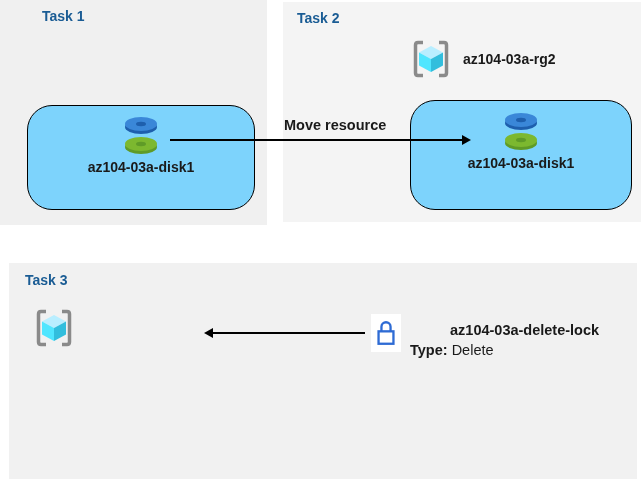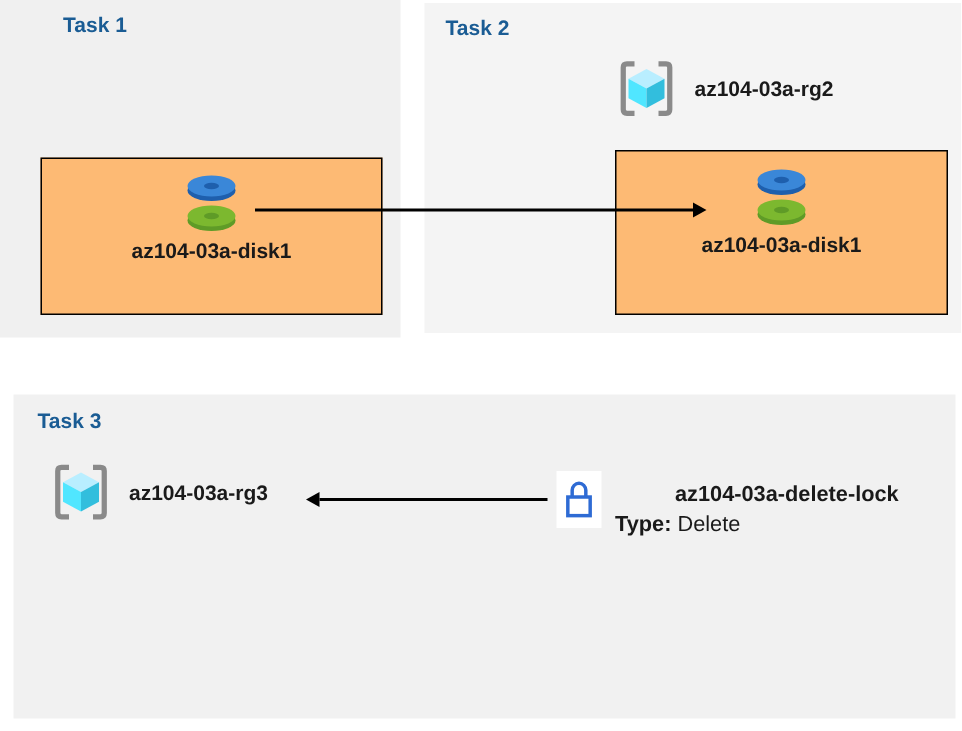--- a/index.html
+++ b/index.html
@@ -12,21 +12,21 @@
   #panel-task2{left:283px;top:2px;width:358px;height:220px;background:var(--panel2);}
   #panel-task3{left:9px;top:263px;width:628px;height:216px;background:var(--panel3);}
 
   .task-title{position:absolute;font-weight:bold;font-size:14px;color:var(--title);white-space:nowrap;}
   .rg-row{position:absolute;display:flex;align-items:center;}
   .rg-icon{width:42px;height:40px;flex:0 0 auto;}
   .rg-label{font-weight:bold;font-size:14px;margin-left:11px;white-space:nowrap;}
 
   .res-box{position:absolute;border:1.5px solid var(--box_border);box-sizing:border-box;
     display:flex;flex-direction:column;align-items:center;}
-  .res-box.white{background:#fdba74;}
+  .res-box.white{background:#7dd3fc;border-radius:25px;}
   .disk-icon{width:44px;height:42px;}
   .disk-label{font-weight:bold;font-size:14px;margin-top:3px;white-space:nowrap;}
 
   .arrow-line{position:absolute;height:1.5px;background:var(--arrow);}
   .arrow-head-right{position:absolute;width:0;height:0;
     border-top:5px solid transparent;border-bottom:5px solid transparent;
     border-left:9px solid var(--arrow);}
   .arrow-head-left{position:absolute;width:0;height:0;
     border-top:5px solid transparent;border-bottom:5px solid transparent;
     border-right:9px solid var(--arrow);}
@@ -81,35 +81,35 @@
         <ellipse cx="22" cy="30" rx="16" ry="7" fill="var(--disk_green_top)"></ellipse>
         <ellipse cx="22" cy="30" rx="5" ry="2.2" fill="var(--disk_green_side)"></ellipse>
         <ellipse cx="22" cy="13" rx="16" ry="7" fill="var(--disk_blue_side)"></ellipse>
         <ellipse cx="22" cy="10" rx="16" ry="7" fill="var(--disk_blue_top)"></ellipse>
         <ellipse cx="22" cy="10" rx="5" ry="2.2" fill="var(--disk_blue_side)"></ellipse>
       </svg>
       <span class="disk-label">az104-03a-disk1</span>
     </div>
   </div>
 
+  <div class="move-label" style="left:284px;top:117px;">Move resource</div>
   <div class="arrow-line" style="left:170px;top:139px;width:292px;"></div>
   <div class="arrow-head-right" style="left:462px;top:135px;"></div>
 
   <div class="panel" id="panel-task3">
     <div class="task-title" style="left:16px;top:9px;">Task 3</div>
 
     <div class="rg-row" style="left:24px;top:45px;">
       <svg class="rg-icon" viewBox="0 0 42 40">
         <path d="M13 3.5 H8 Q5.5 3.5 5.5 6 V34 Q5.5 36.5 8 36.5 H13" fill="none" stroke="var(--bracket_gray)" stroke-width="3.5"></path>
         <path d="M29 3.5 H34 Q36.5 3.5 36.5 6 V34 Q36.5 36.5 34 36.5 H29" fill="none" stroke="var(--bracket_gray)" stroke-width="3.5"></path>
         <polygon points="21,7 33,13.5 21,20 9,13.5" fill="var(--cube_top)"></polygon>
         <polygon points="9,13.5 21,20 21,33 9,26.5" fill="var(--cube_left)"></polygon>
         <polygon points="33,13.5 21,20 21,33 33,26.5" fill="var(--cube_right)"></polygon>
       </svg>
-      <span class="rg-label">az104-03a-rg3</span>
     </div>
 
   </div>
 
   <div class="arrow-head-left" style="left:204px;top:328px;"></div>
   <div class="arrow-line" style="left:213px;top:332px;width:152px;"></div>
 
   <div class="lock-badge">
     <svg width="24" height="32" viewBox="0 0 29 37">
       <path d="M9 18 V11 a5.5 5.5 0 0 1 11 0 V18" fill="none" stroke="var(--lock_blue)" stroke-width="2.8"></path>

